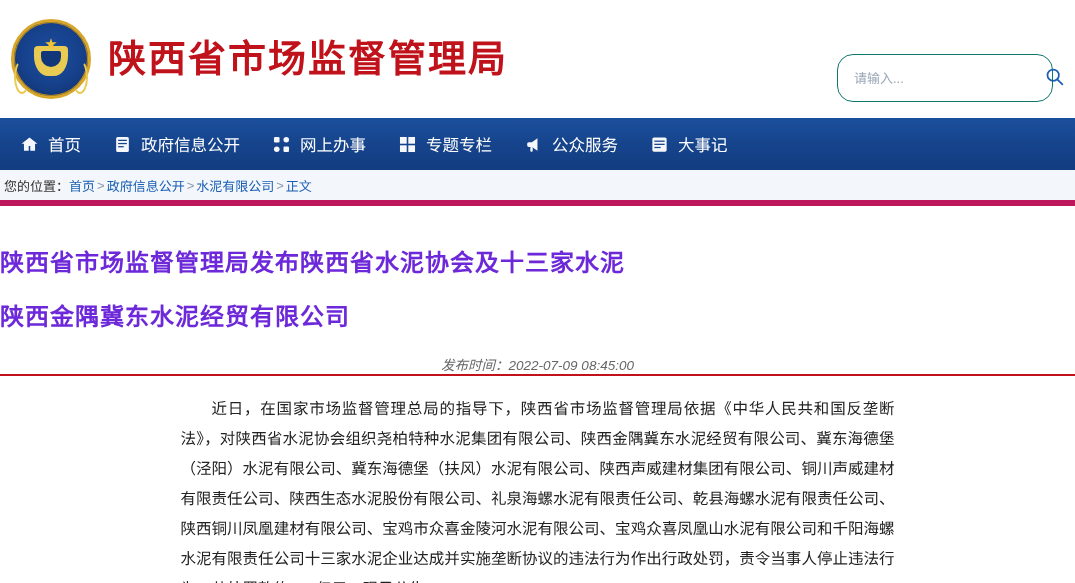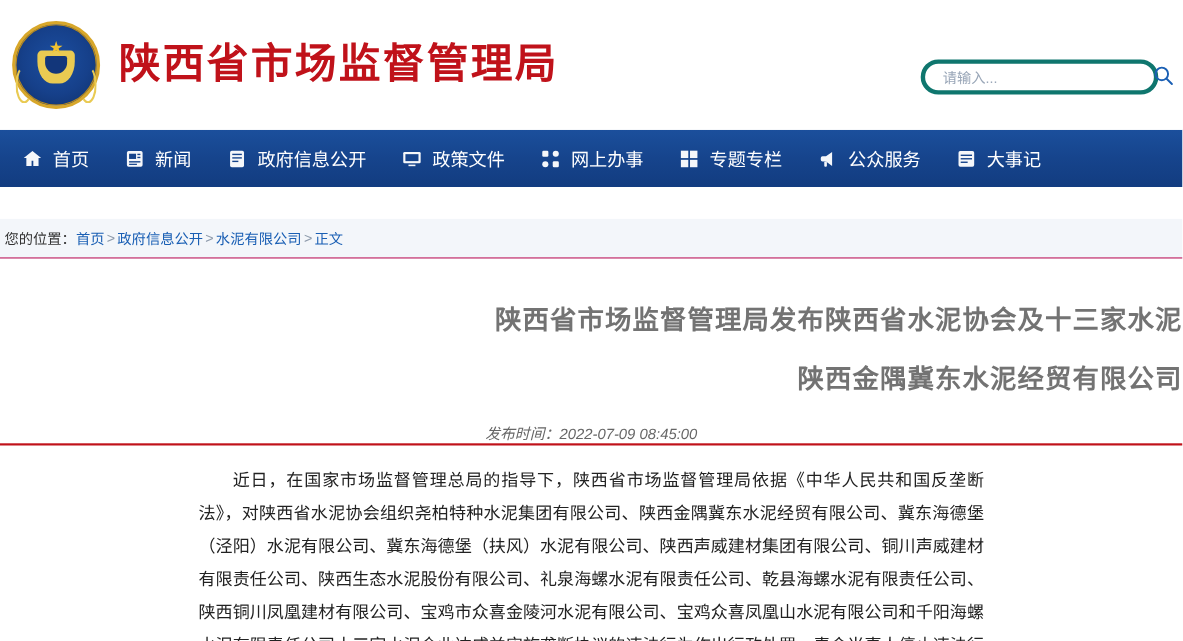--- a/index.html
+++ b/index.html
@@ -88,22 +88,22 @@
     font-weight: bold;
     letter-spacing: 0.6px;
     line-height: 22px;
     font-family: "Liberation Serif", "DejaVu Serif", serif;
     white-space: nowrap;
   }
 
   .search-wrap {
     position: absolute;
     right: 22px; top: 54px;
-    width: 216px; height: 32px;
-    border: 4px solid #0f766e;
+    width: 216px; height: 48px;
+    border: 1px solid #0f766e;
     border-radius: 16px;
     background: #fff;
     display: flex;
     align-items: center;
   }
   .search-input {
     border: 0; outline: 0;
     background: transparent;
     height: 30px;
     flex: 1;
@@ -142,40 +142,39 @@
     display: inline-flex;
     width: 19px; height: 19px;
     align-items: center; justify-content: center;
     opacity: 0.96;
   }
 
   
   .crumb-bar {
     height: 36px;
     background: #f3f6fa;
-    border-bottom: 1px solid #be185d;
+    border-bottom: 6px solid #be185d;
     display: flex;
     align-items: center;
     padding-left: 4px;
     font-size: 13px;
     color: #3a3a3a;
-    margin-top: 29px;
   }
   .crumb-bar .lead { color: #333; }
   .crumb-bar a { color: #1a5fb4; text-decoration: none; }
   .crumb-bar .sep { color: #8d9aab; margin: 0 2px; }
   .crumb-bar .cur { color: #1a5fb4; }
 
   
   .article {
     padding: 30px 0 0 0;
   }
   .art-title {
-    text-align: right;
-    color: #737373;
+    text-align: left;
+    color: #6d28d9;
     font-size: 24px;
     font-weight: bold;
     line-height: 54px;
     font-family: "Liberation Serif", "DejaVu Serif", serif;
     letter-spacing: 1px;
   }
   .art-meta {
     text-align: center;
     color: #666;
     font-size: 13.5px;
@@ -234,56 +233,33 @@
 
   <div class="nav-item">
     <span class="nicon">
       <svg width="19" height="19" viewBox="0 0 24 24" fill="#fff">
         <path d="M12 3 2 11h3v9h6v-6h2v6h6v-9h3z"></path>
       </svg>
     </span>
     <span>首页</span>
   </div>
 
-  <div class="nav-item">
-    <span class="nicon">
-      <svg width="19" height="19" viewBox="0 0 24 24" fill="#fff">
-        <rect x="3" y="3" width="18" height="18" rx="2"></rect>
-        <rect x="5.5" y="6" width="8" height="6" fill="#16448c"></rect>
-        <rect x="15" y="6" width="3.5" height="1.6" fill="#16448c"></rect>
-        <rect x="15" y="9.5" width="3.5" height="1.6" fill="#16448c"></rect>
-        <rect x="5.5" y="14.5" width="13" height="1.6" fill="#16448c"></rect>
-        <rect x="5.5" y="17.5" width="9" height="1.4" fill="#16448c"></rect>
-      </svg>
-    </span>
-    <span>新闻</span>
-  </div>
 
   <div class="nav-item">
     <span class="nicon">
       <svg width="19" height="19" viewBox="0 0 24 24" fill="#fff">
         <rect x="4" y="2.5" width="16" height="19" rx="2"></rect>
         <rect x="6.5" y="6" width="11" height="1.6" fill="#16448c"></rect>
         <rect x="6.5" y="10" width="11" height="1.6" fill="#16448c"></rect>
         <rect x="6.5" y="14" width="7" height="1.6" fill="#16448c"></rect>
       </svg>
     </span>
     <span>政府信息公开</span>
   </div>
 
-  <div class="nav-item">
-    <span class="nicon">
-      <svg width="19" height="19" viewBox="0 0 24 24" fill="#fff">
-        <rect x="2" y="4" width="20" height="13" rx="1.5"></rect>
-        <rect x="4.5" y="6.5" width="15" height="8" fill="#16448c"></rect>
-        <rect x="8" y="18.5" width="8" height="1.8"></rect>
-      </svg>
-    </span>
-    <span>政策文件</span>
-  </div>
 
   <div class="nav-item">
     <span class="nicon">
       <svg width="19" height="19" viewBox="0 0 24 24" fill="#fff">
         <rect x="2.5" y="2.5" width="7" height="7" rx="1.5"></rect>
         <rect x="14.5" y="2.5" width="7" height="7" rx="3.5"></rect>
         <rect x="2.5" y="14.5" width="7" height="7" rx="3.5"></rect>
         <rect x="14.5" y="14.5" width="7" height="7" rx="1.5"></rect>
       </svg>
     </span>

